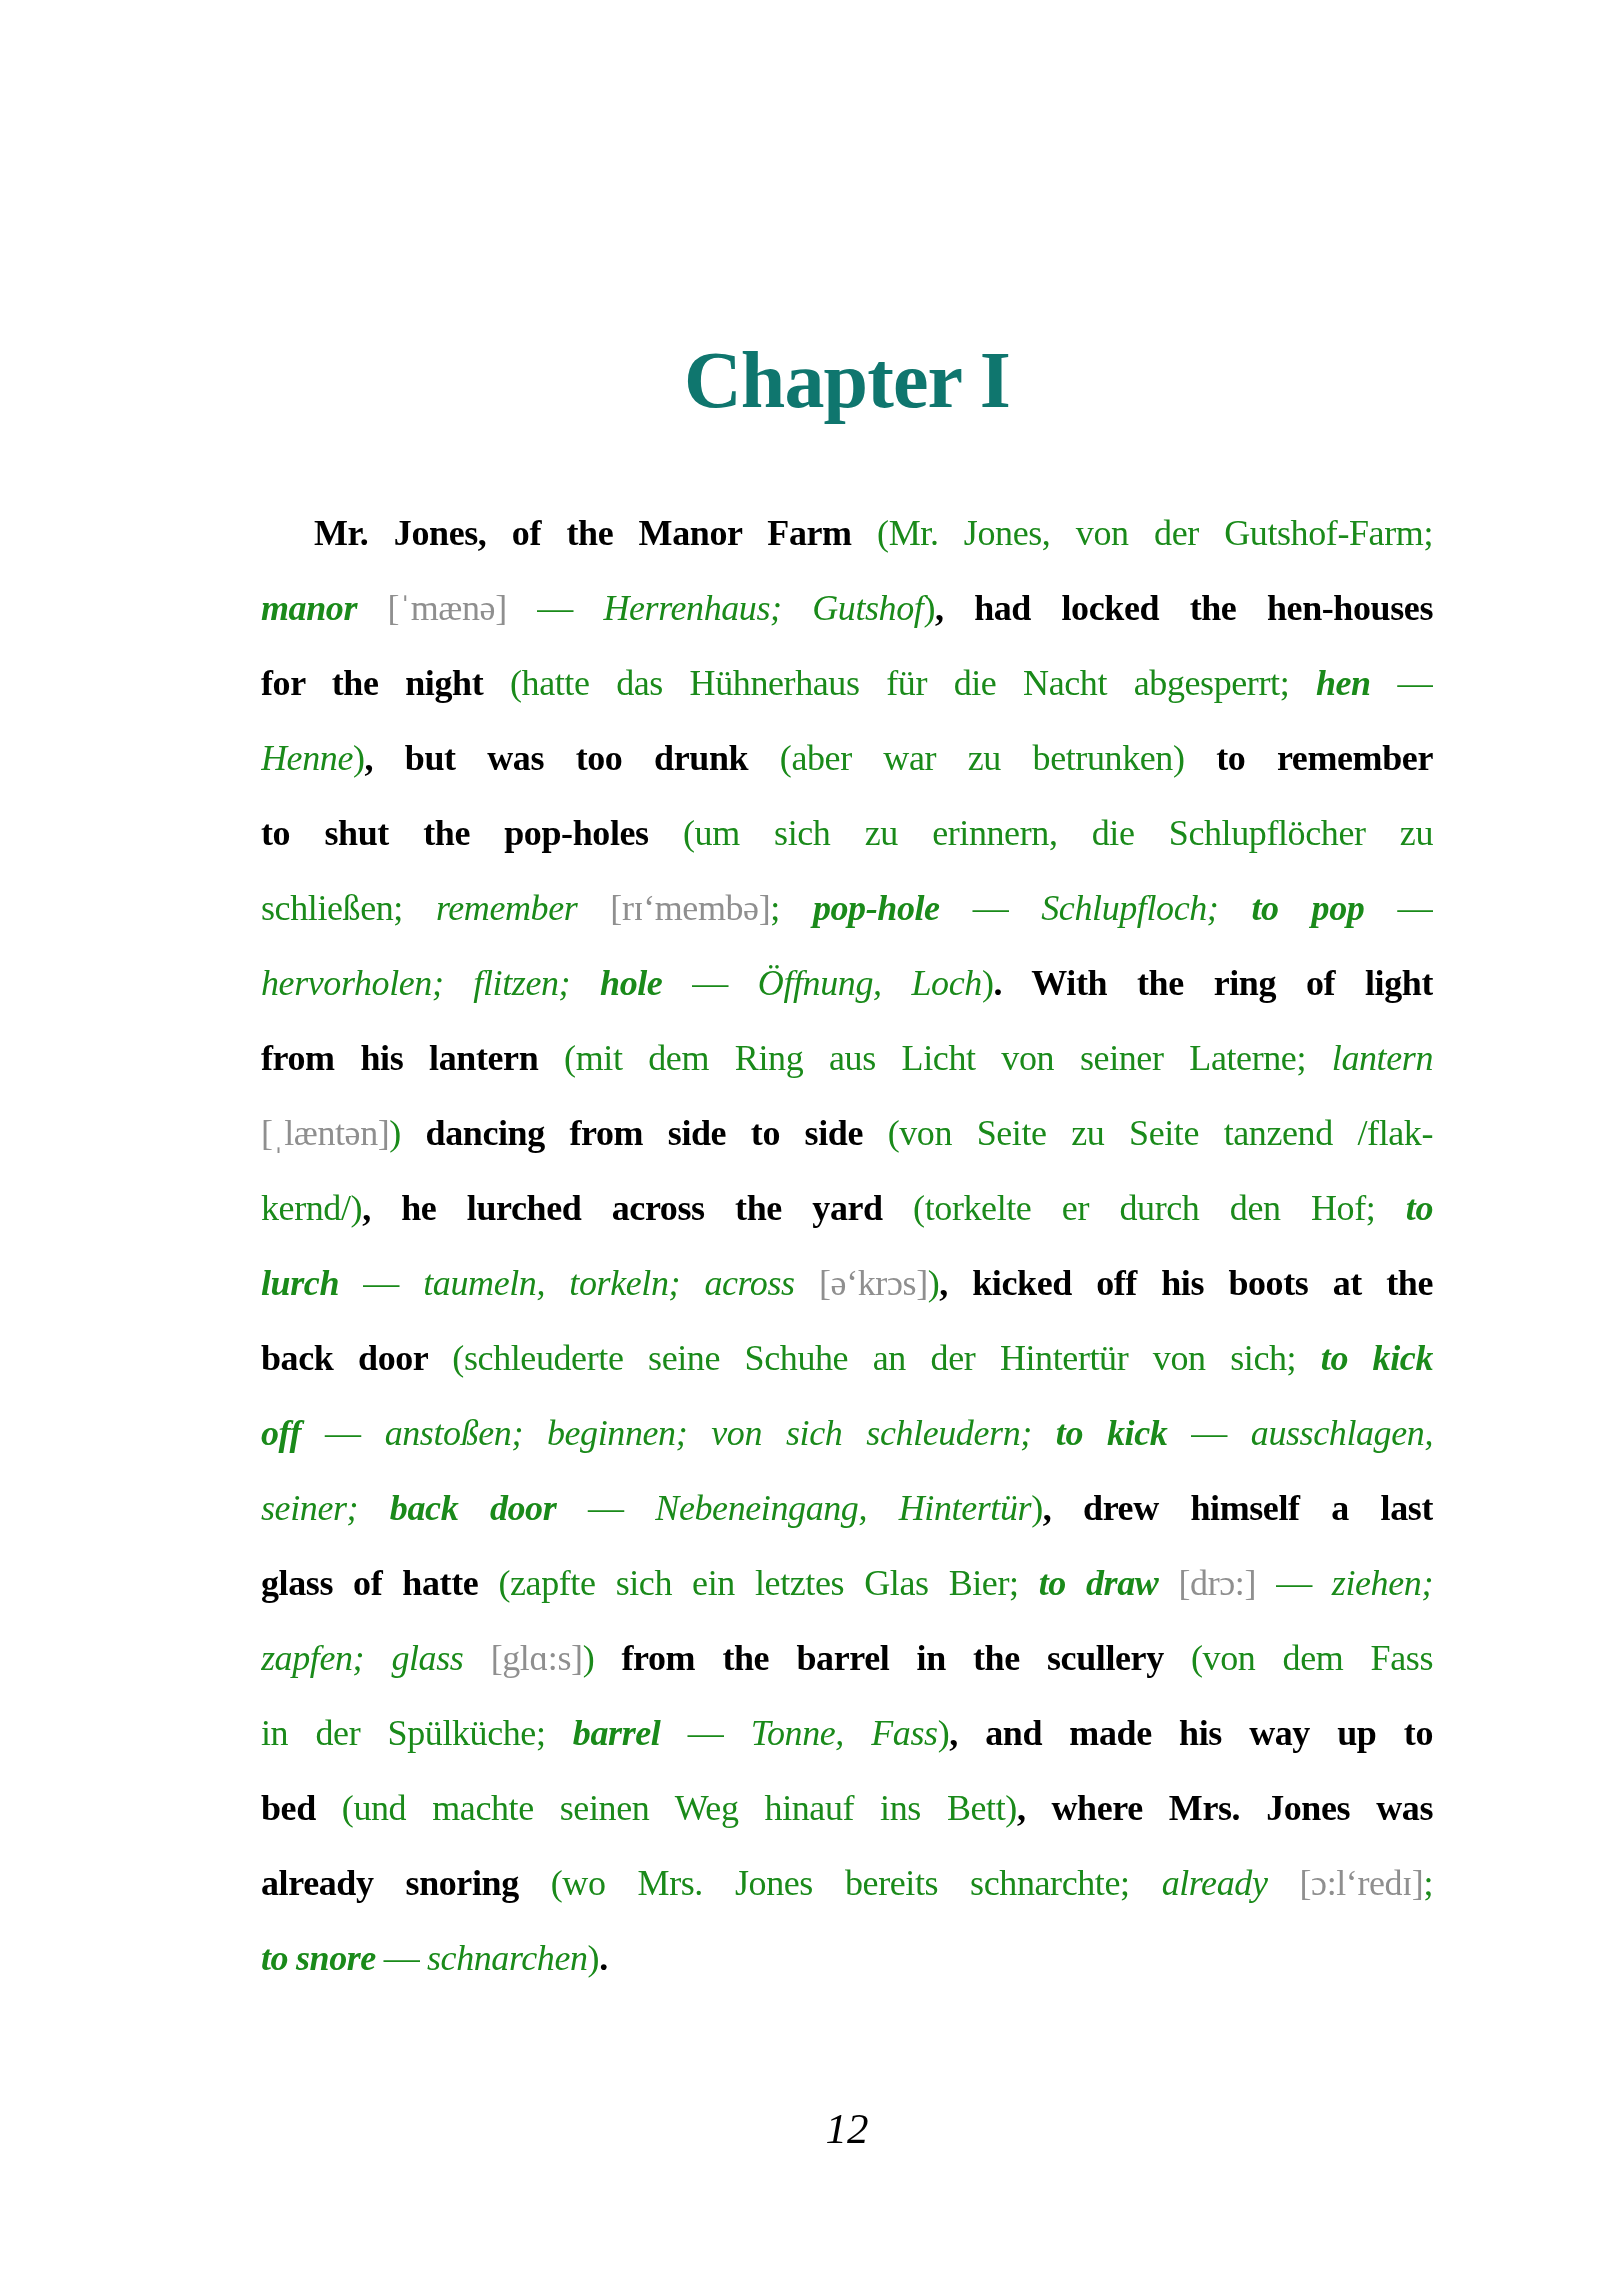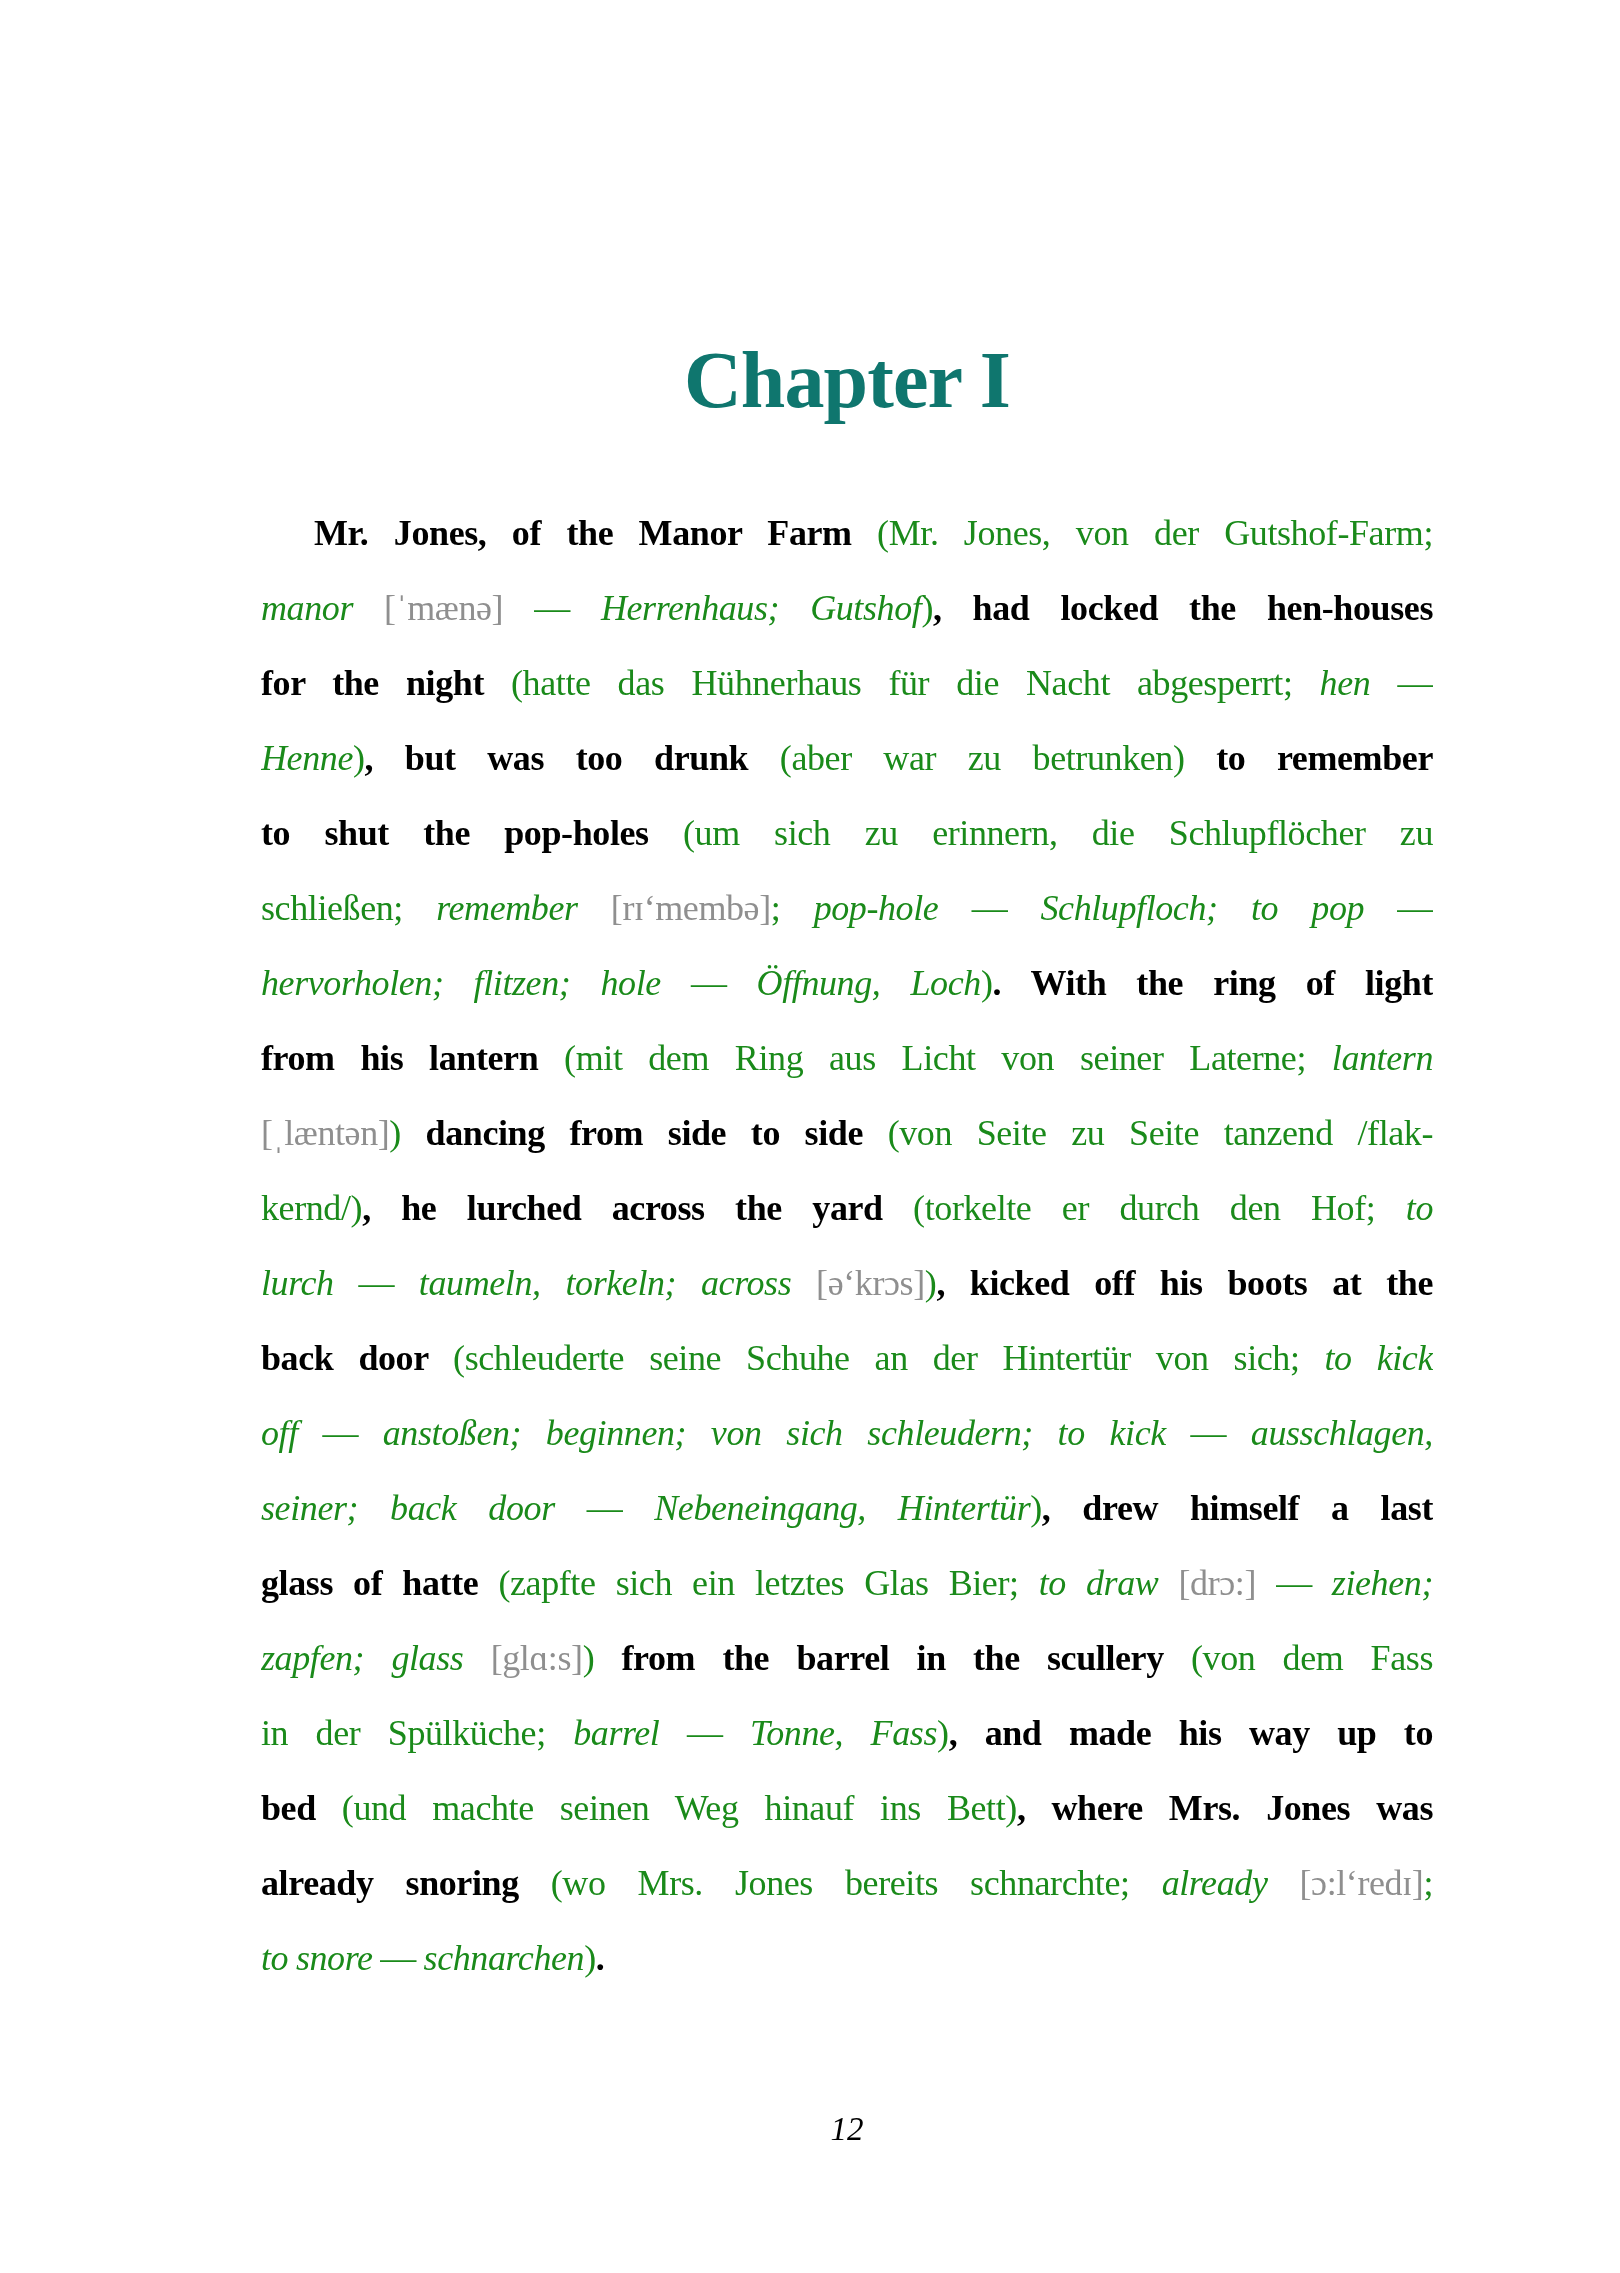--- a/index.html
+++ b/index.html
@@ -46,29 +46,29 @@
     line-height: 75px;
     text-align: justify;
     text-align-last: justify;
     overflow: hidden;
   }
   .line.indent { text-indent: 53px; }
   .line.last { text-align-last: left; }
   .seg-en  { color: var(--c-text, #000); font-weight: 700; }
   .seg-de  { color: var(--c-green, #1a8a1a); }
   .seg-dei { color: var(--c-green, #1a8a1a); font-style: italic; }
-  .seg-deb { color: var(--c-green, #1a8a1a); font-style: italic; font-weight: 400; }
+  .seg-deb { color: var(--c-green, #1a8a1a); font-style: italic; font-weight: 700; }
   .seg-tr  { color: var(--c-gray, #8f8f8f); }
   .page-number {
     position: absolute;
     left: 261px;
     width: 1172px;
     top: 2106px;
     text-align: center;
-    font-size: 33px;
+    font-size: 43px;
     line-height: 46px;
     font-style: italic;
     color: #000000;
   }
 </style>
 </head>
 <body>
 
 <div class="page">
   <div class="chapter-title">Chapter I</div>

